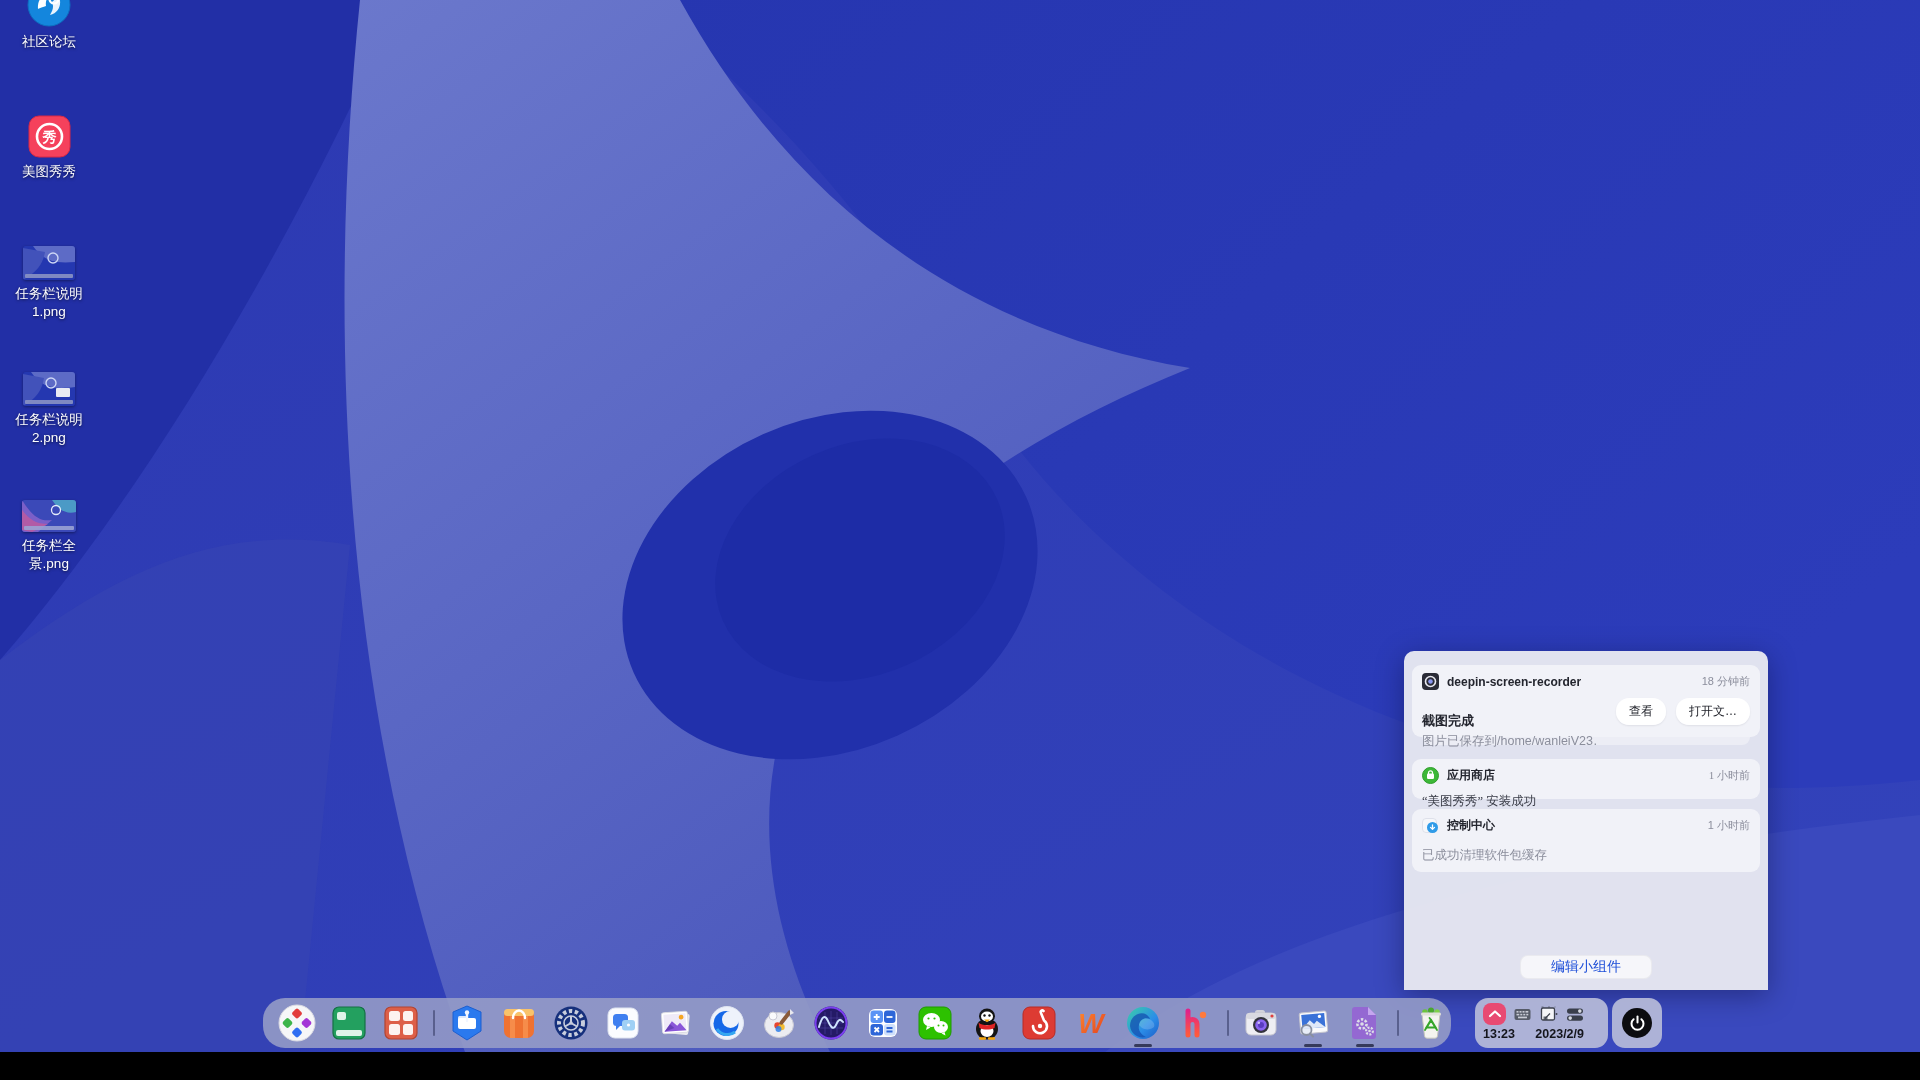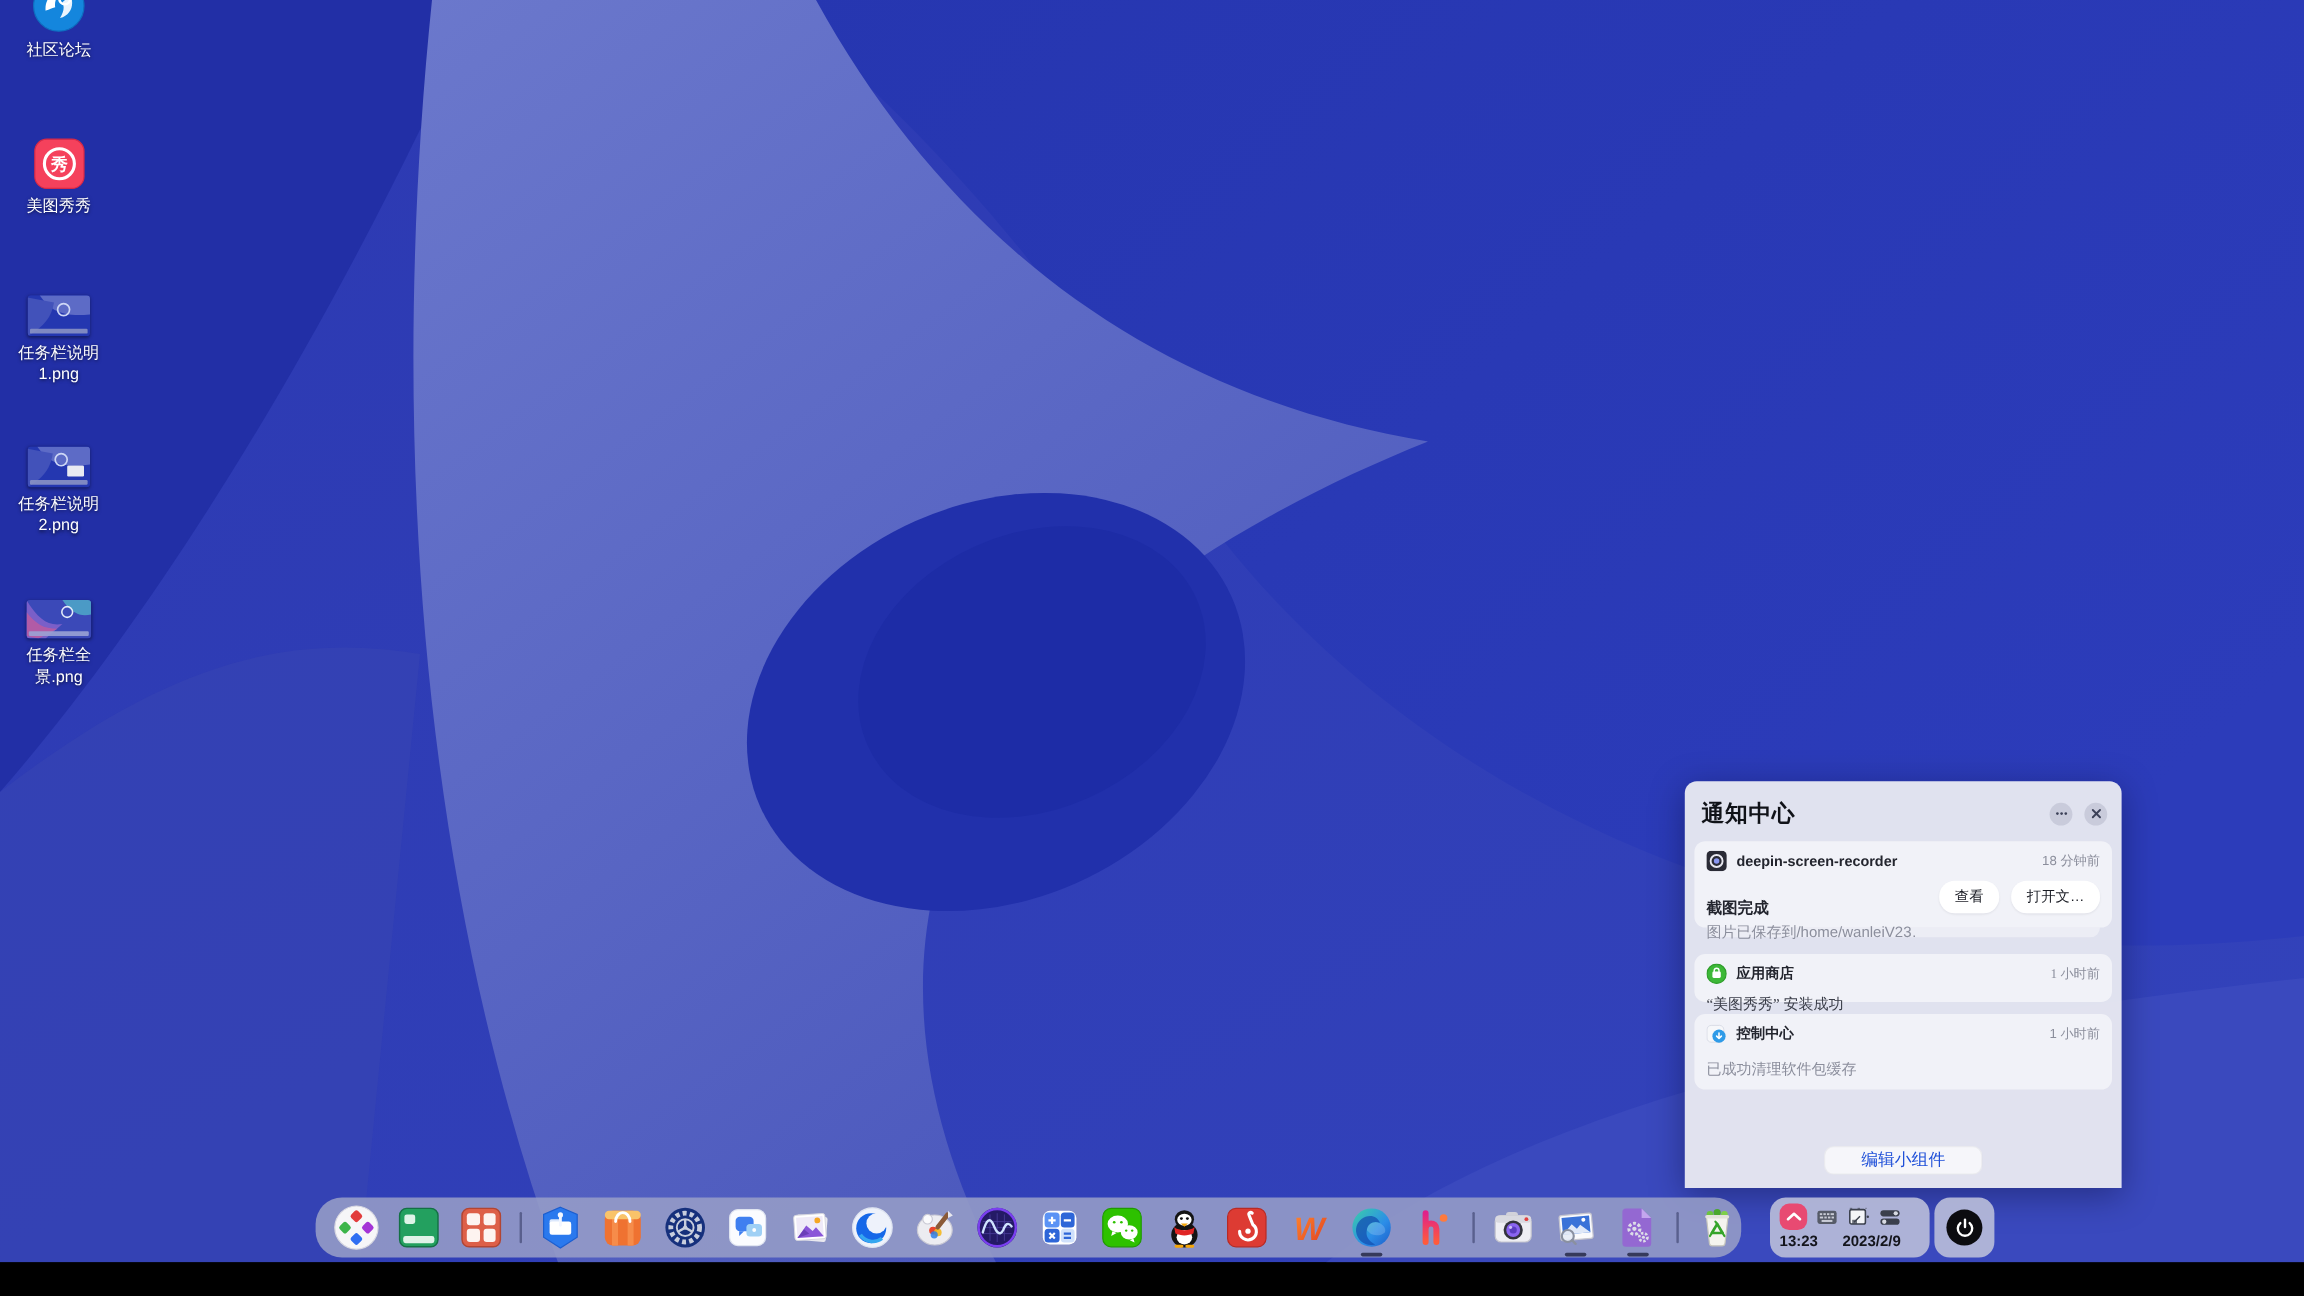--- a/index.html
+++ b/index.html
@@ -160,35 +160,20 @@
         <rect x="2" y="26" width="50" height="4" rx="1" fill="#9aa2d4" opacity=".9"></rect>
       </svg>
     </div>
     <div class="dlabel">
       <div>任务栏全</div>
       <div>景.png</div>
     </div>
   </div>
 
   <div class="notif-panel">
-    <div class="notif-head">
-      <div class="notif-title">通知中心</div>
-      <div class="round-btn">
-        <svg width="12" height="12" viewBox="0 0 12 12">
-            <circle cx="2.5" cy="6" r="1.1" fill="#3c4158"></circle>
-            <circle cx="6" cy="6" r="1.1" fill="#3c4158"></circle>
-            <circle cx="9.5" cy="6" r="1.1" fill="#3c4158"></circle>
-          </svg>
-      </div>
-      <div class="round-btn">
-        <svg width="10" height="10" viewBox="0 0 10 10">
-            <path d="M2,2 L8,8 M8,2 L2,8" stroke="#3c4158" stroke-width="1.6" stroke-linecap="round"></path>
-          </svg>
-      </div>
-    </div>
 
     <div class="notif-card" style="height:72px;">
       <div class="nc-head">
         <svg width="17" height="17" viewBox="0 0 17 17">
           <rect width="17" height="17" rx="4" fill="#2a2b36"></rect>
           <circle cx="8.5" cy="8.5" r="5" fill="none" stroke="#e8e8f0" stroke-width="1.6"></circle>
           <circle cx="8.5" cy="8.5" r="2.3" fill="#8a97f0"></circle>
         </svg>
         <span class="nc-app">deepin-screen-recorder</span>
         <span class="nc-time">18 分钟前</span>

